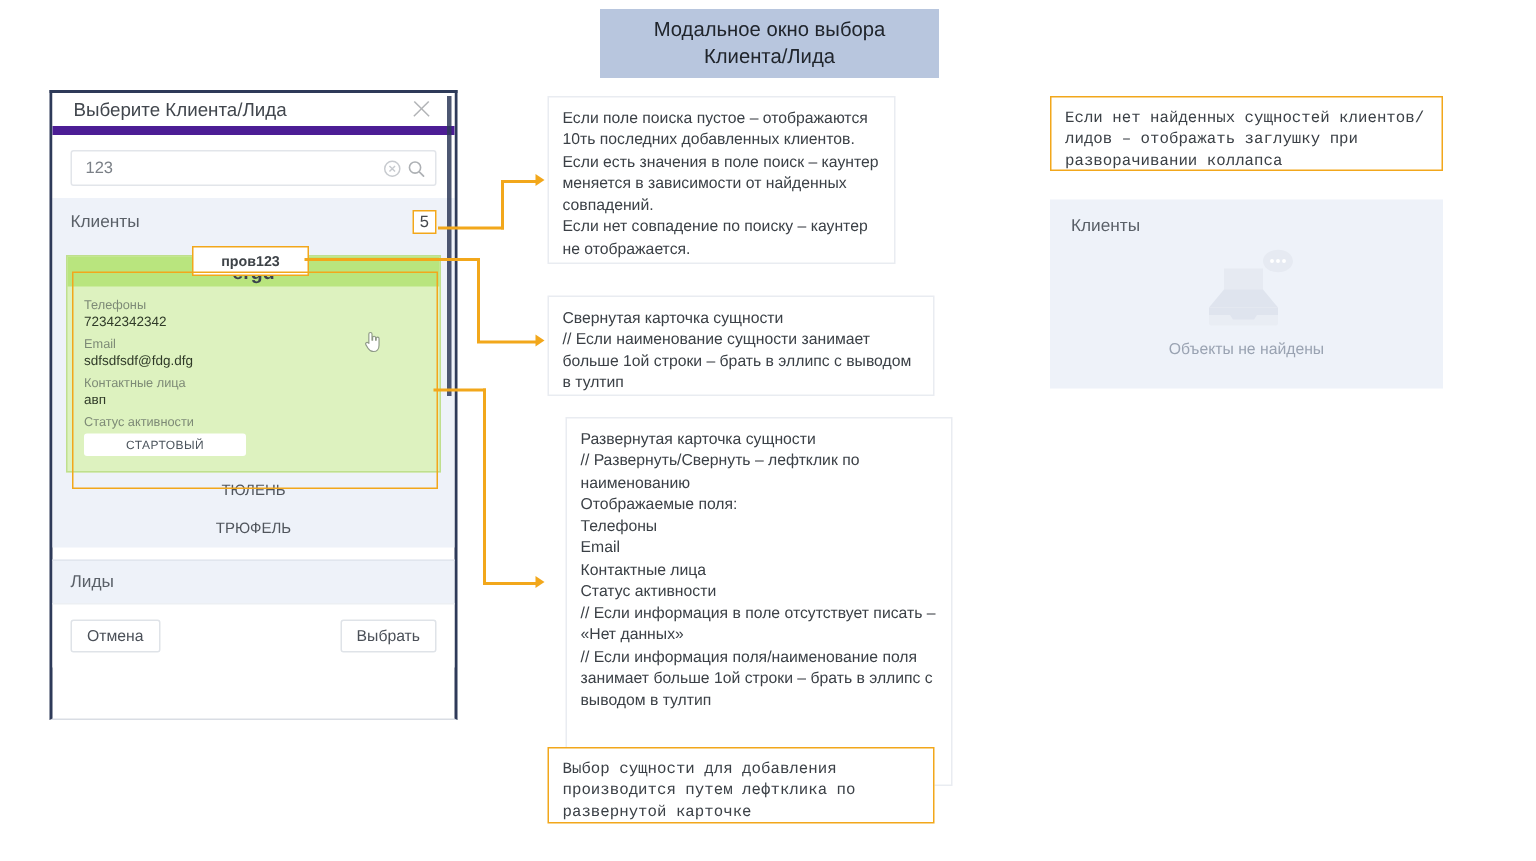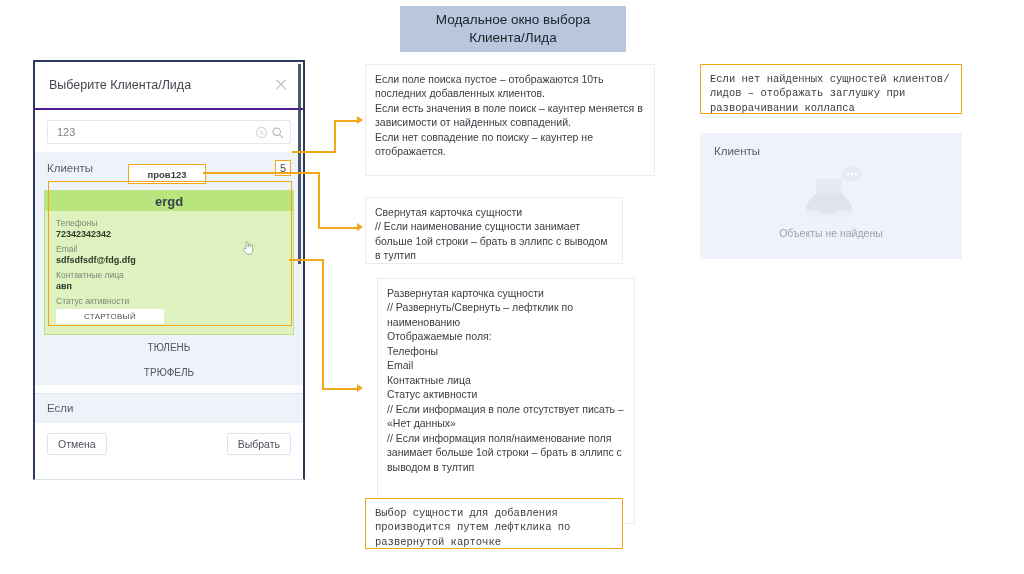--- a/index.html
+++ b/index.html
@@ -23,23 +23,23 @@
   #modal{
     left:33px;top:60px;width:272px;height:420px;
     background:#ffffff;
     border:1px solid #d9dde4;
     border-top:2px solid #2e3a59;
     border-left:2px solid #2e3a59;
     border-right:2px solid #2e3a59;
     box-sizing:border-box;
   }
   #modal-header{
-    height:48px;display:flex;align-items:center;
+    height:28px;display:flex;align-items:center;
     padding:0 14px;box-sizing:border-box;
-    border-bottom:2px solid #4c1d95;background:#fff;
+    border-bottom:6px solid #4c1d95;background:#fff;
   }
   #modal-title{font-size:12.5px;color:#41464d;flex:1;}
   #modal-close{
     width:16px;height:16px;position:relative;cursor:pointer;opacity:.45;
   }
   #modal-close:before,#modal-close:after{
     content:"";position:absolute;left:1px;top:7px;width:14px;height:1.4px;background:#54595f;
   }
   #modal-close:before{transform:rotate(45deg);}
   #modal-close:after{transform:rotate(-45deg);}
@@ -71,21 +71,21 @@
     margin:6px 9px 0 9px;border:1px solid #bfdf8e;background:#ddf2bf;
     position:relative;
   }
   #card-title-bar{
     background:#b9e57e;height:20px;display:flex;align-items:center;
     justify-content:center;font-size:13px;color:#39434d;font-weight:bold;
   }
   #card-body{padding:7px 11px 10px 11px;}
   .f-label{font-size:8.5px;color:#7d8a76;margin-top:5px;}
   .f-label:first-child{margin-top:0;}
-  .f-value{font-size:9px;color:#2f3a28;font-weight:bold;margin-top:1px;}
+  .f-value{font-size:9px;color:#2f3a28;font-weight:normal;margin-top:1px;}
   #status-badge{
     margin-top:3px;background:#fff;border-radius:2px;height:15px;width:108px;
     display:flex;align-items:center;justify-content:center;
     font-size:8px;color:#4b545c;letter-spacing:.3px;
   }
   #hand-cursor{right:38px;top:48px;width:14px;height:17px;}
 
   .list-row{
     text-align:center;font-size:10px;color:#50555c;padding:7px 0;
   }
@@ -115,21 +115,21 @@
   .hl{border:1.5px solid #f2a71b;}
   #hl-card{left:48px;top:181px;width:242px;height:143px;}
 
   
   .note{
     background:#fff;border:1px solid #e9ecf1;
     font-size:10.5px;line-height:1.38;color:#3b4046;
     padding:7px 9px;box-sizing:border-box;white-space:pre-line;
   }
   .note-orange{border:1px solid #f2a71b;font-family:Liberation Mono, monospace;}
-  #note-1{left:365px;top:64px;width:290px;height:112px;}
+  #note-1{left:365px;top:64px;width:232px;height:112px;}
   #note-2{left:365px;top:197px;width:258px;height:67px;}
   #note-3{left:377px;top:278px;width:258px;height:246px;}
   #note-4{left:365px;top:498px;width:258px;height:51px;}
   #note-right{left:700px;top:64px;width:262px;height:50px;}
 
   
   .ln{background:#f2a71b;position:absolute;}
   .arrow{
     position:absolute;width:0;height:0;
     border-top:4px solid transparent;border-bottom:4px solid transparent;
@@ -203,21 +203,21 @@
         <path d="M7 14V5.2a1.5 1.5 0 0 1 3 0V11h.6V8.6a1.4 1.4 0 0 1 2.8 0V11h.6V9.4a1.35 1.35 0 0 1 2.7 0v6.3c0 3.6-2.1 6.1-5.2 6.1-2.6 0-4-1.1-5.3-3.2l-2.1-3.4a1.4 1.4 0 0 1 2.2-1.7z" fill="#ffffff" stroke="#8e9a86" stroke-width="1.1" stroke-linejoin="round"></path>
       </svg>
     </div>
 
     <div class="list-row">ТЮЛЕНЬ</div>
     <div class="list-row">ТРЮФЕЛЬ</div>
   </div>
 
   <div id="leads-section">
     <div class="sec-head">
-      <span>Если</span>
+      <span>Лиды</span>
     </div>
   </div>
 
   <div id="modal-footer">
     <button class="mbtn">Отмена</button>
     <span class="spacer"></span>
     <button class="mbtn">Выбрать</button>
   </div>
 
   <div class="abs" id="modal-scrollbar"></div>

